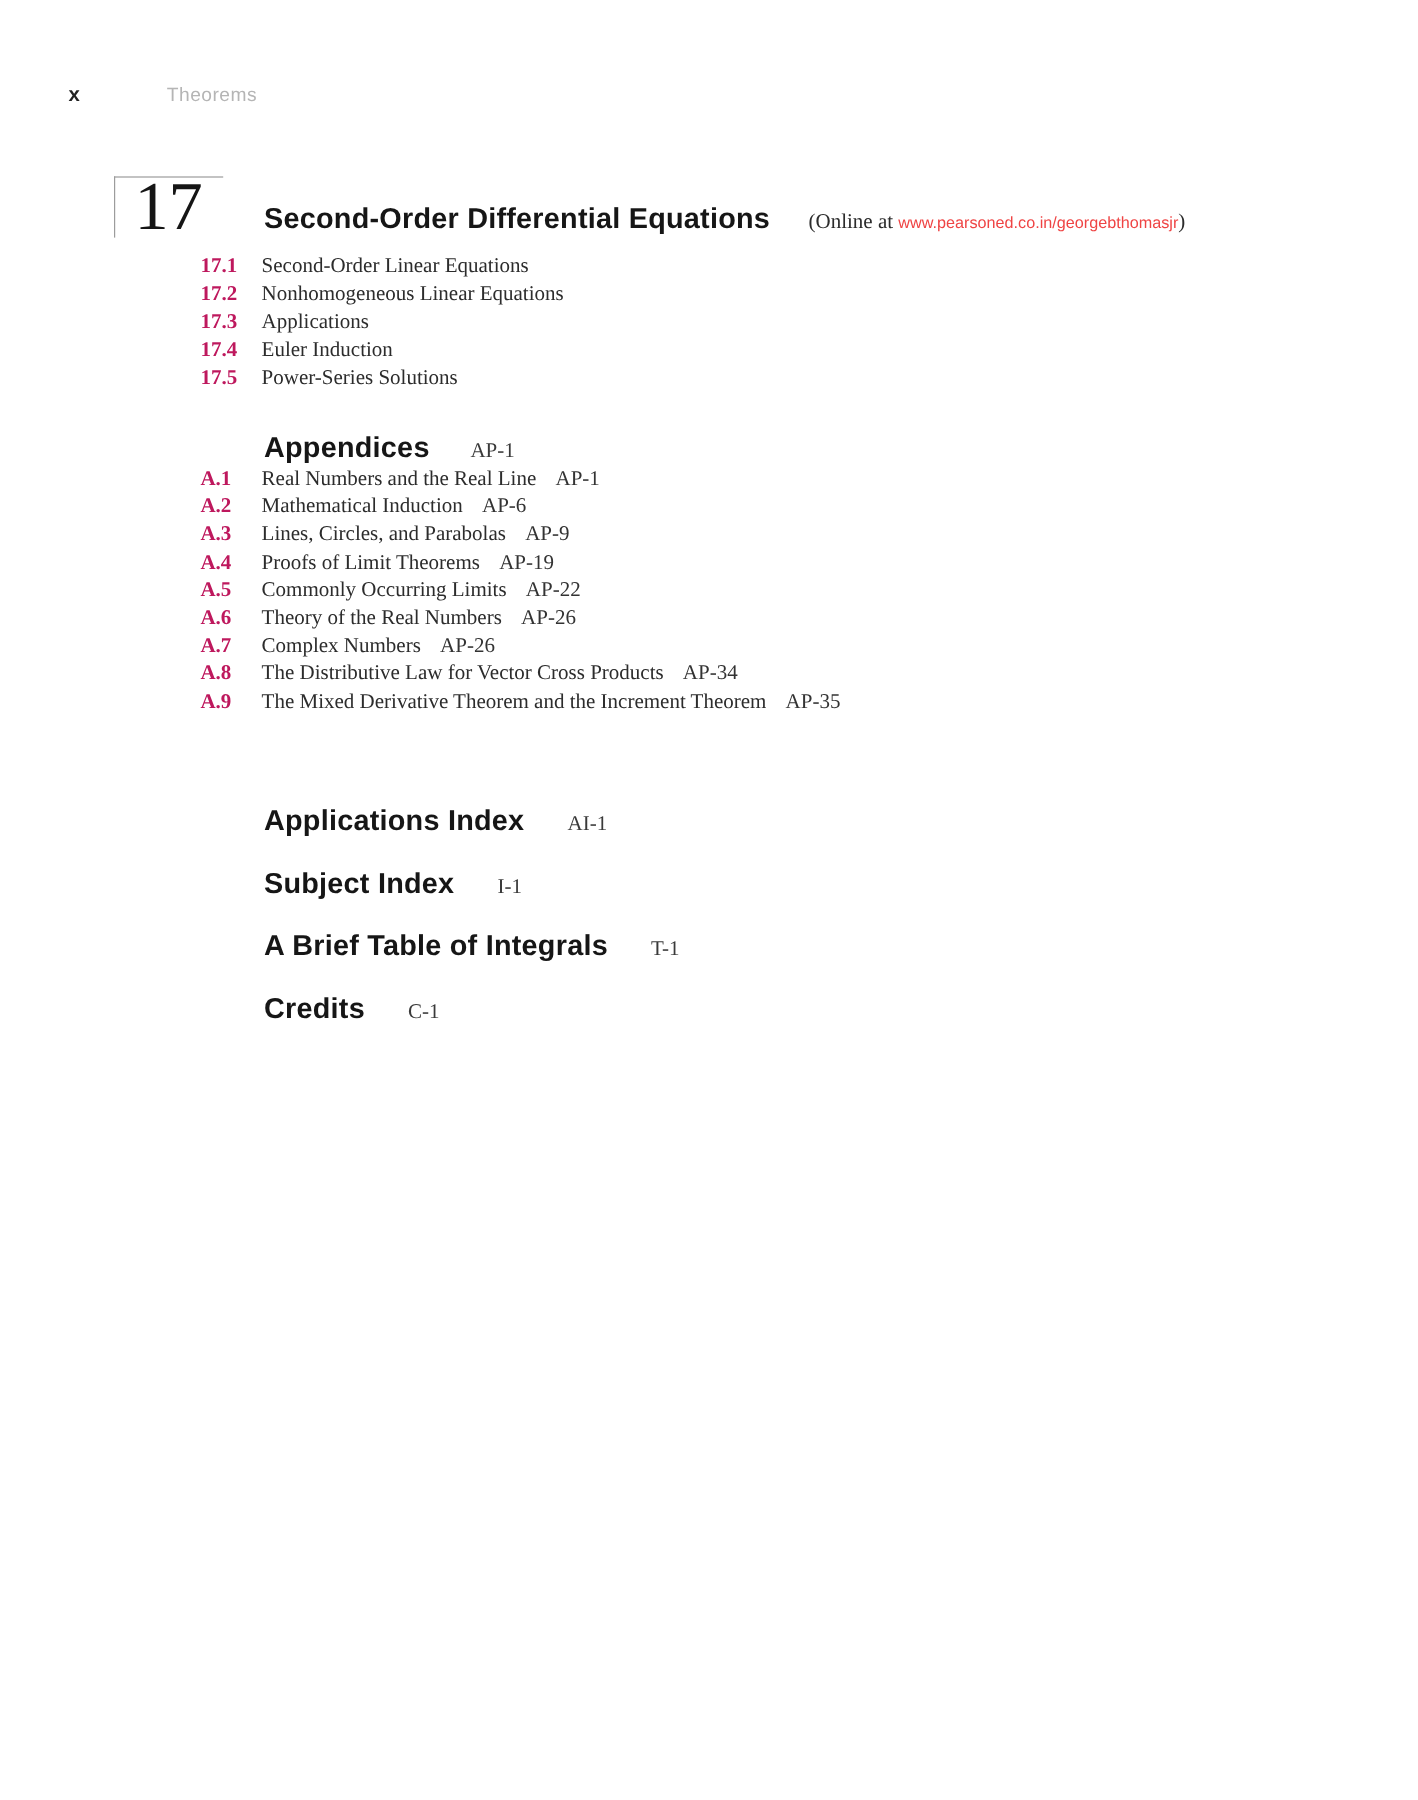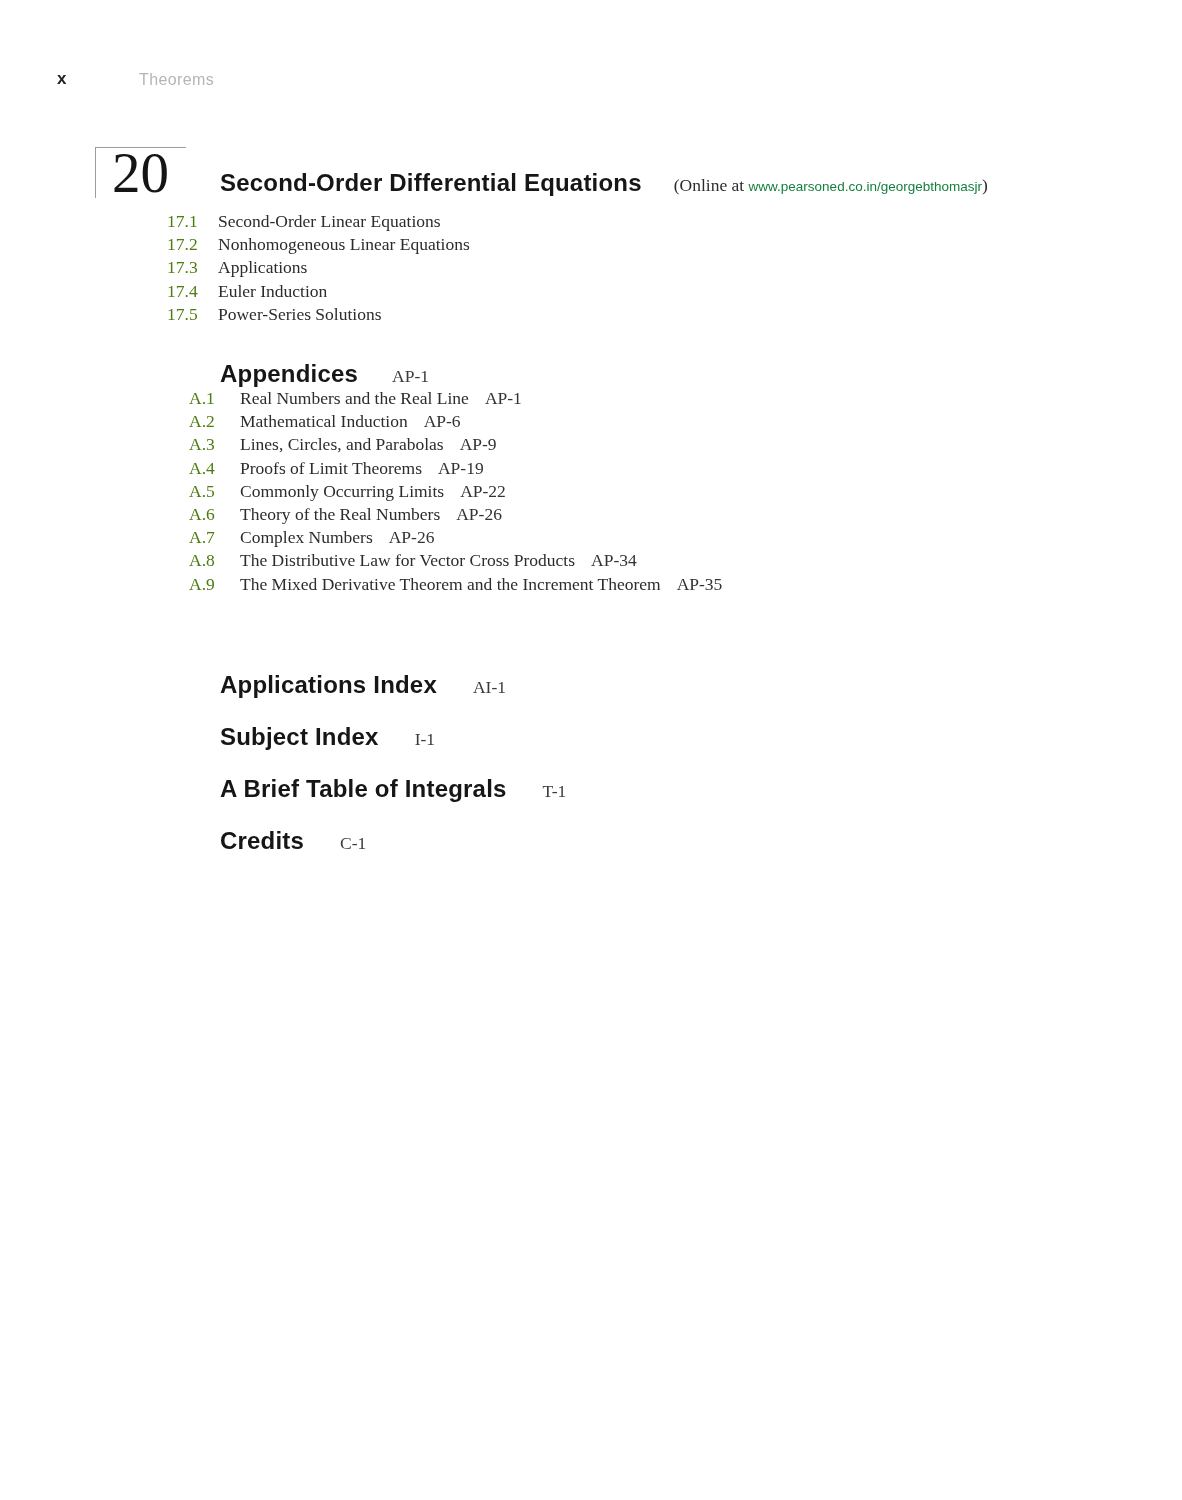--- a/index.html
+++ b/index.html
@@ -43,33 +43,33 @@
     position:absolute; left:220px; top:169px;
     display:flex; align-items:baseline; white-space:nowrap;
   }
   .sans-heading {
     font-family:"Liberation Sans","DejaVu Sans",sans-serif;
     font-weight:600; font-size:24px; color:#161616; letter-spacing:0.2px;
   }
   .online-note { margin-left:32px; font-size:17.5px; color:#2c2c2c; }
   .online-url {
     font-family:"Liberation Sans","DejaVu Sans",sans-serif;
-    font-size:13.5px; color:#15803d;
+    font-size:13.5px; color:#ef4444;
   }
 
   
   .toc { position:absolute; left:167px; list-style:none; }
   .toc li {
     display:flex; align-items:baseline; height:23.2px;
     font-size:17.5px; color:#2c2c2c; white-space:nowrap;
   }
-  .toc .num { font-weight:400; width:51px; flex:none; color:#4d7c0f; }
+  .toc .num { font-weight:700; width:51px; flex:none; color:#be185d; }
   .toc .pg { margin-left:16px; color:#333; }
   #sections-list { top:211px; }
-  #appendix-list { top:388px;margin-left:22px; }
+  #appendix-list { top:388px; }
 
   
   .head-row {
     position:absolute; left:220px;
     display:flex; align-items:baseline; white-space:nowrap;
   }
   .head-row .pref { margin-left:36px; font-size:17.5px; color:#3a3a3a; }
   #appendices-head { top:348px;margin-top:12px; }
   #appendices-head .pref { margin-left:34px; }
   #bm-0 { top:618px; }
@@ -80,21 +80,21 @@
 </style>
 </head>
 <body>
 
 <div class="page">
 
   <span class="hdr-pagenum">x</span>
   <span class="hdr-running">Theorems</span>
 
   <div class="chap-bracket"></div>
-  <div class="chap-num">20</div>
+  <div class="chap-num">17</div>
 
   <div class="chap-title-row">
     <span class="sans-heading">Second-Order Differential Equations</span>
     <span class="online-note"><span>(Online at </span><span class="online-url">www.pearsoned.co.in/georgebthomasjr</span><span>)</span></span>
   </div>
 
   <ul class="toc" id="sections-list">
     <li>
         <span class="num">17.1</span>
         <span>Second-Order Linear Equations</span>

